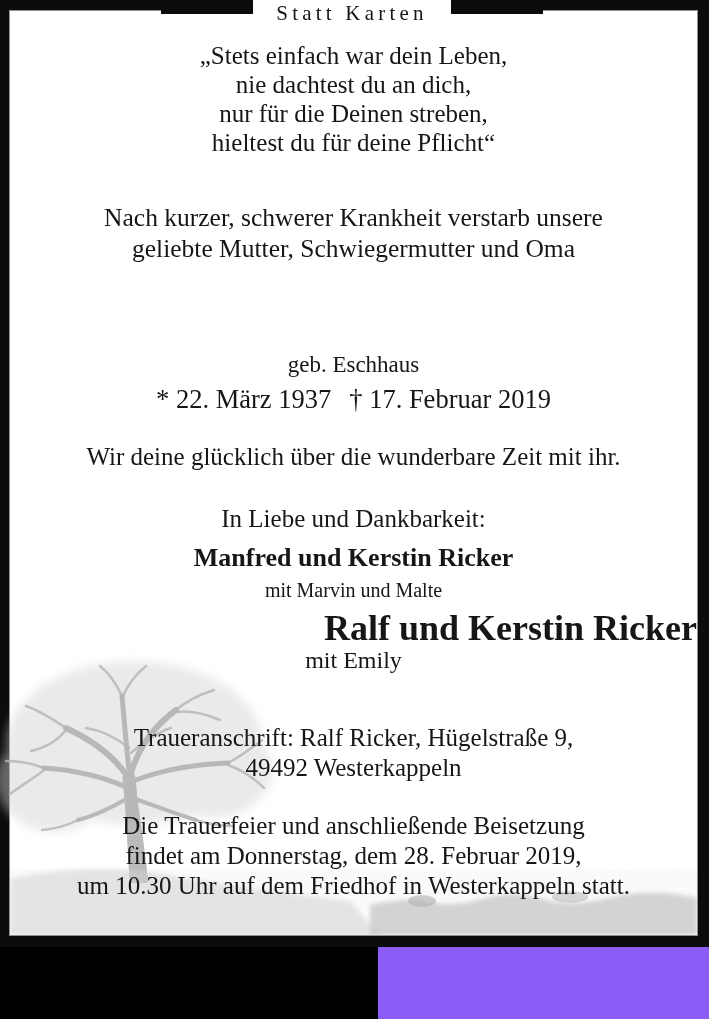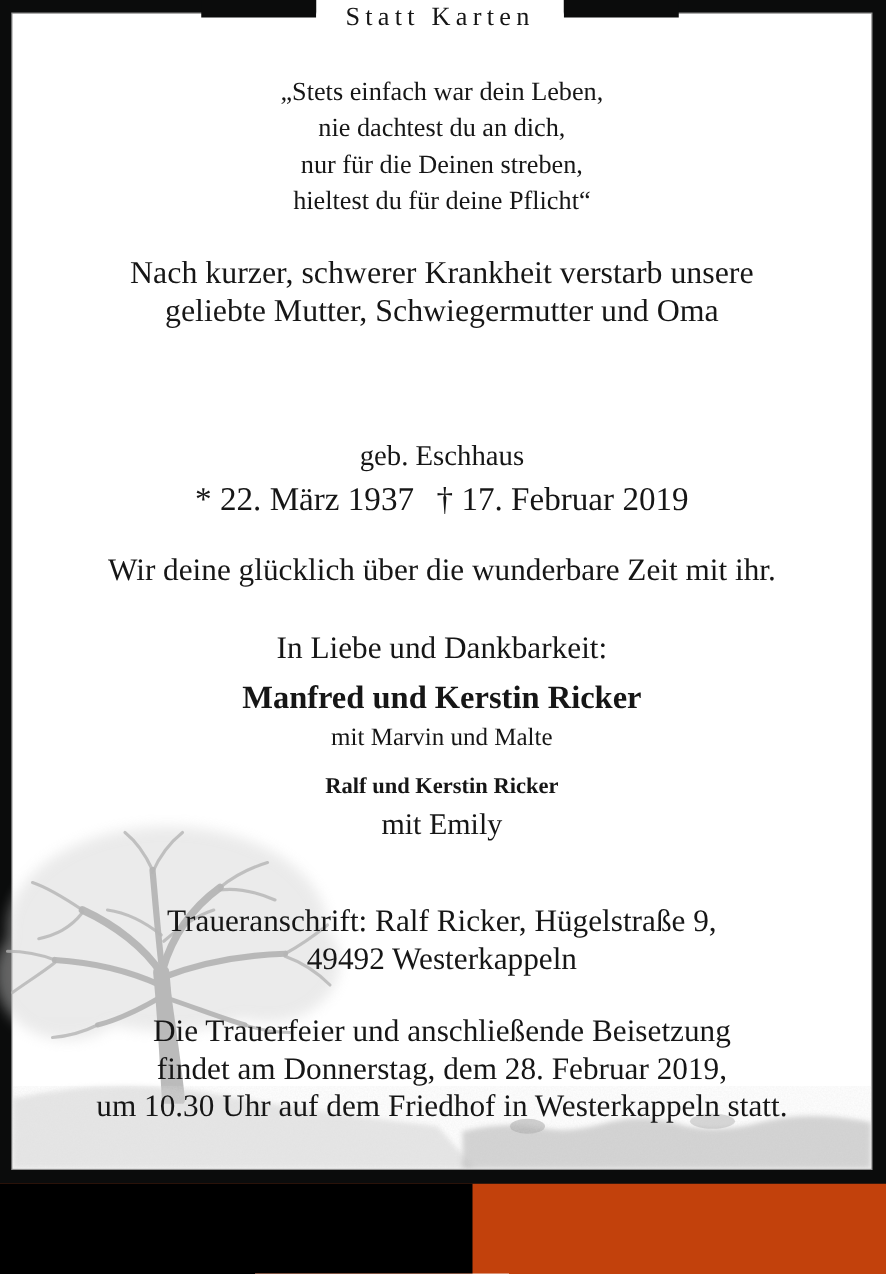--- a/index.html
+++ b/index.html
@@ -1,39 +1,39 @@
 <!DOCTYPE html>
 <html><head>
 <meta charset="utf-8">
 <style>
   html,body{margin:0;padding:0;background:#fff;}
-  .stage{position:relative;width:709px;height:1019px;background:#c2410c;overflow:hidden;
+  .stage{position:relative;width:709px;height:1019px;background:#8b5cf6;overflow:hidden;
          font-family:"Liberation Serif","DejaVu Serif",serif;color:#161616;}
   .card{position:absolute;left:0;top:0;width:709px;height:947px;background:#0b0c0c;}
   .paper{position:absolute;left:10px;top:11px;width:687px;height:924px;background:#fff;
          box-shadow:0 0 0 1px #8f8f8f;}
   .notch{position:absolute;left:253px;top:0;width:198px;height:26px;background:#fff;
          display:flex;align-items:center;justify-content:center;z-index:5;}
   .notch span{font-size:21px;letter-spacing:0.2em;white-space:nowrap;}
   .hdr-bar{position:absolute;top:0;height:14px;background:#0b0c0c;z-index:4;}
   .hdr-bar-left{left:161px;width:92px;}
   .hdr-bar-right{left:451px;width:92px;}
   .art{position:absolute;z-index:1;}
   .txt{position:absolute;left:10px;width:687px;text-align:center;z-index:2;}
-  .poem{top:59px;font-size:21px;line-height:29px;}
+  .poem{top:41px;font-size:25px;line-height:29px;}
   .intro{top:202px;font-size:25.5px;line-height:31px;}
   .bigname{top:272px;font-size:64px;line-height:76px;}
   .maiden{top:351px;font-size:23px;line-height:27px;}
   .dates{top:384px;font-size:26.5px;line-height:30px;}
   .dates .birth{margin-right:18px;}
   .gratitude{top:442px;font-size:25px;line-height:29px;}
   .closing{top:504px;font-size:25px;line-height:29px;}
   .m-names-1{top:543px;font-size:26px;line-height:30px;font-weight:bold;}
   .m-with-1{top:576px;font-size:20px;line-height:28px;}
-  .m-names-2{top:613px;font-size:18px;line-height:30px;font-weight:bold;}
+  .m-names-2{top:613px;font-size:36px;line-height:30px;font-weight:bold;text-align:right;}
   .m-with-2{top:646px;font-size:24px;line-height:28px;}
   .address{top:723px;font-size:25px;line-height:30px;}
   .funeral{top:811px;font-size:25px;line-height:30px;}
   .bottom-block{position:absolute;left:0;top:947px;width:378px;height:72px;background:#000;}
   .tree{left:-4px;top:648px;width:284px;height:235px;}
   .ground{left:10px;top:857px;width:687px;height:78px;}
 </style>
 </head>
 <body>
 

